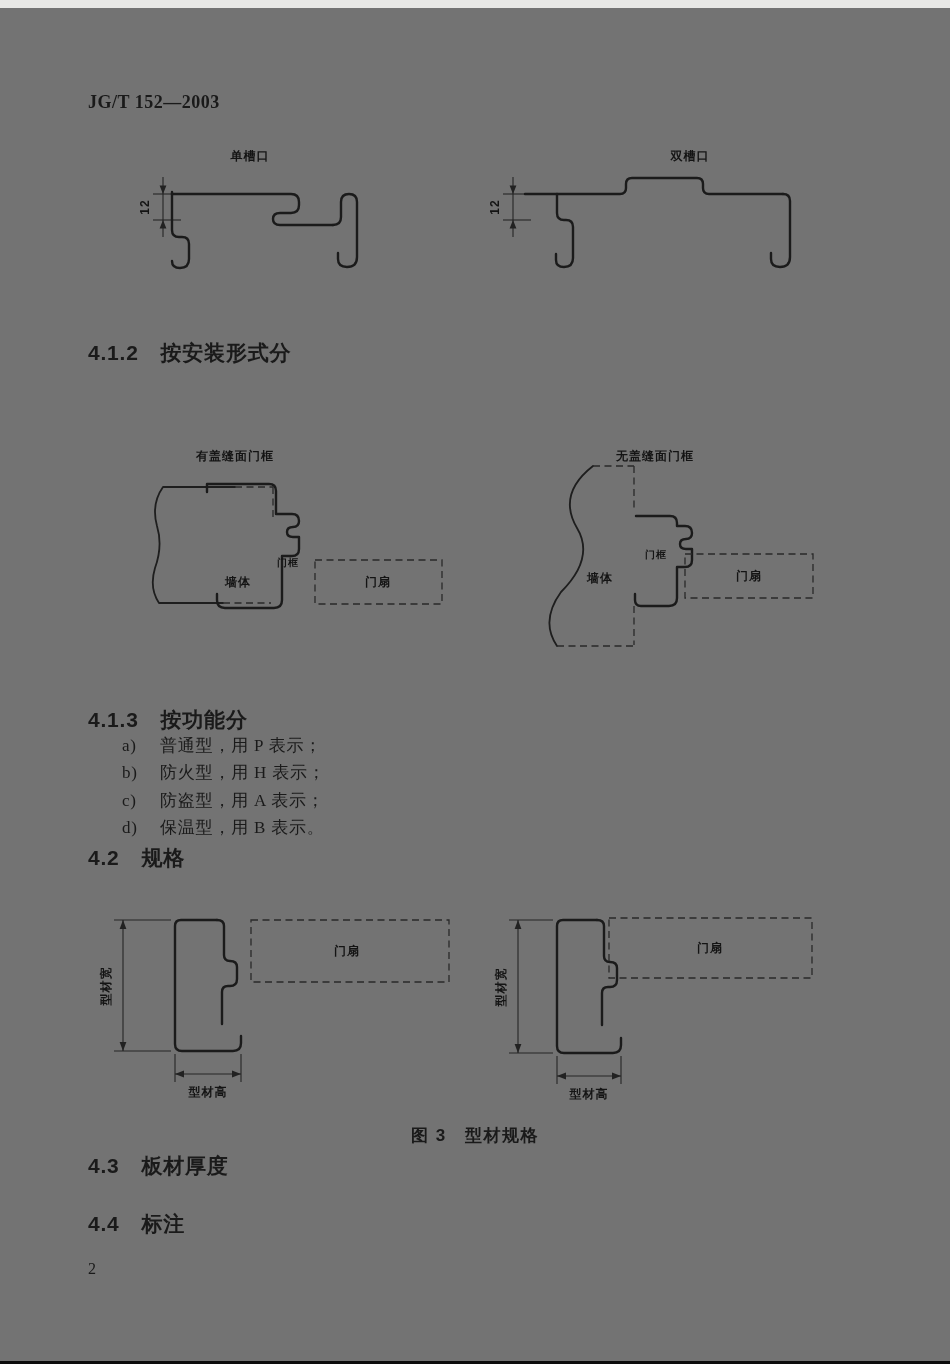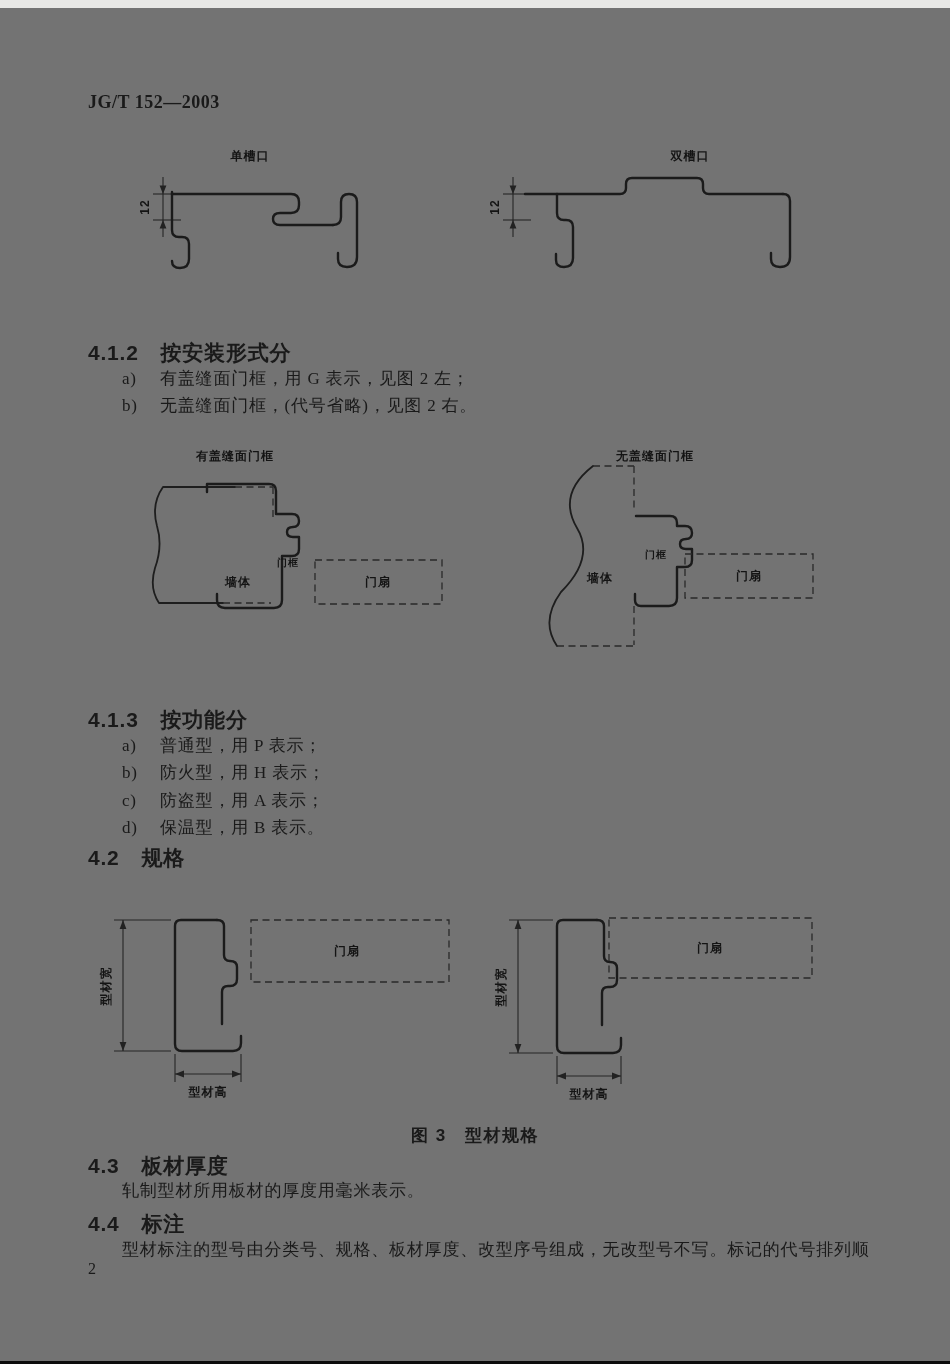--- a/index.html
+++ b/index.html
@@ -80,26 +80,20 @@
     <g class="thick">
       <path d="M 440 51 H 535 Q 541 51 541 45 V 41 Q 541 35 547 35 H 612 Q 618 35 618 41 V 45 Q 618 51 624 51 H 698"></path>
       <path d="M 472 51 V 70 Q 472 77 479 77 H 481 Q 488 77 488 84 V 115 Q 488 124 479 124 Q 471 124 471 117 V 111"></path>
       <path d="M 698 51 Q 705 51 705 58 V 114 Q 705 124 695 124 Q 686 124 686 116 V 110"></path>
     </g>
   </svg>
 
 
   <div class="abs heading" style="left:88px;top:331px">4.1.2　按安装形式分</div>
 
-  <div class="abs body-text" style="left:122px;top:359px">
-    <span class="marker">a)</span><span>有盖缝面门框，用 G 表示，见图 2 左；</span>
-  </div>
-  <div class="abs body-text" style="left:122px;top:386px">
-    <span class="marker">b)</span><span>无盖缝面门框，(代号省略)，见图 2 右。</span>
-  </div>
 
   <svg class="abs" style="left:85px;top:438px" width="780" height="225" viewBox="0 0 780 225">
 
     <g>
       <text x="150" y="14" text-anchor="middle">有盖缝面门框</text>
 
       <path class="mid" d="M 150 41 H 78 Q 66 58 72 80 Q 78 100 70 122 Q 64 142 74 157 H 138"></path>
       <path class="dashed" d="M 150 41 H 188 M 188 41 V 74 M 138 157 H 186"></path>
       <text x="153" y="140" text-anchor="middle">墙体</text>
 
@@ -190,21 +184,19 @@
       <line class="thin" x1="472" y1="170" x2="536" y2="170"></line>
       <polygon class="arrow" points="472,170 481,166.6 481,173.4"></polygon>
       <polygon class="arrow" points="536,170 527,166.6 527,173.4"></polygon>
       <text x="504" y="192" text-anchor="middle">型材高</text>
     </g>
   </svg>
 
   <div class="abs caption" style="top:1116px">图 3　型材规格</div>
 
   <div class="abs heading" style="left:88px;top:1144px">4.3　板材厚度</div>
-  <div class="abs body-text" style="left:122px;top:1171px">轧制型材所用板材的厚度用毫米表示。</div>
 
   <div class="abs heading" style="left:88px;top:1202px">4.4　标注</div>
-  <div class="abs body-text" style="left:122px;top:1230px">型材标注的型号由分类号、规格、板材厚度、改型序号组成，无改型号不写。标记的代号排列顺</div>
 
   <div class="abs pagenum" style="left:88px;top:1252px">2</div>
 
   <div class="abs scan-edge" style="left:0;top:1353px;width:950px;height:11px"></div>
 </div>
 
 </body></html>

